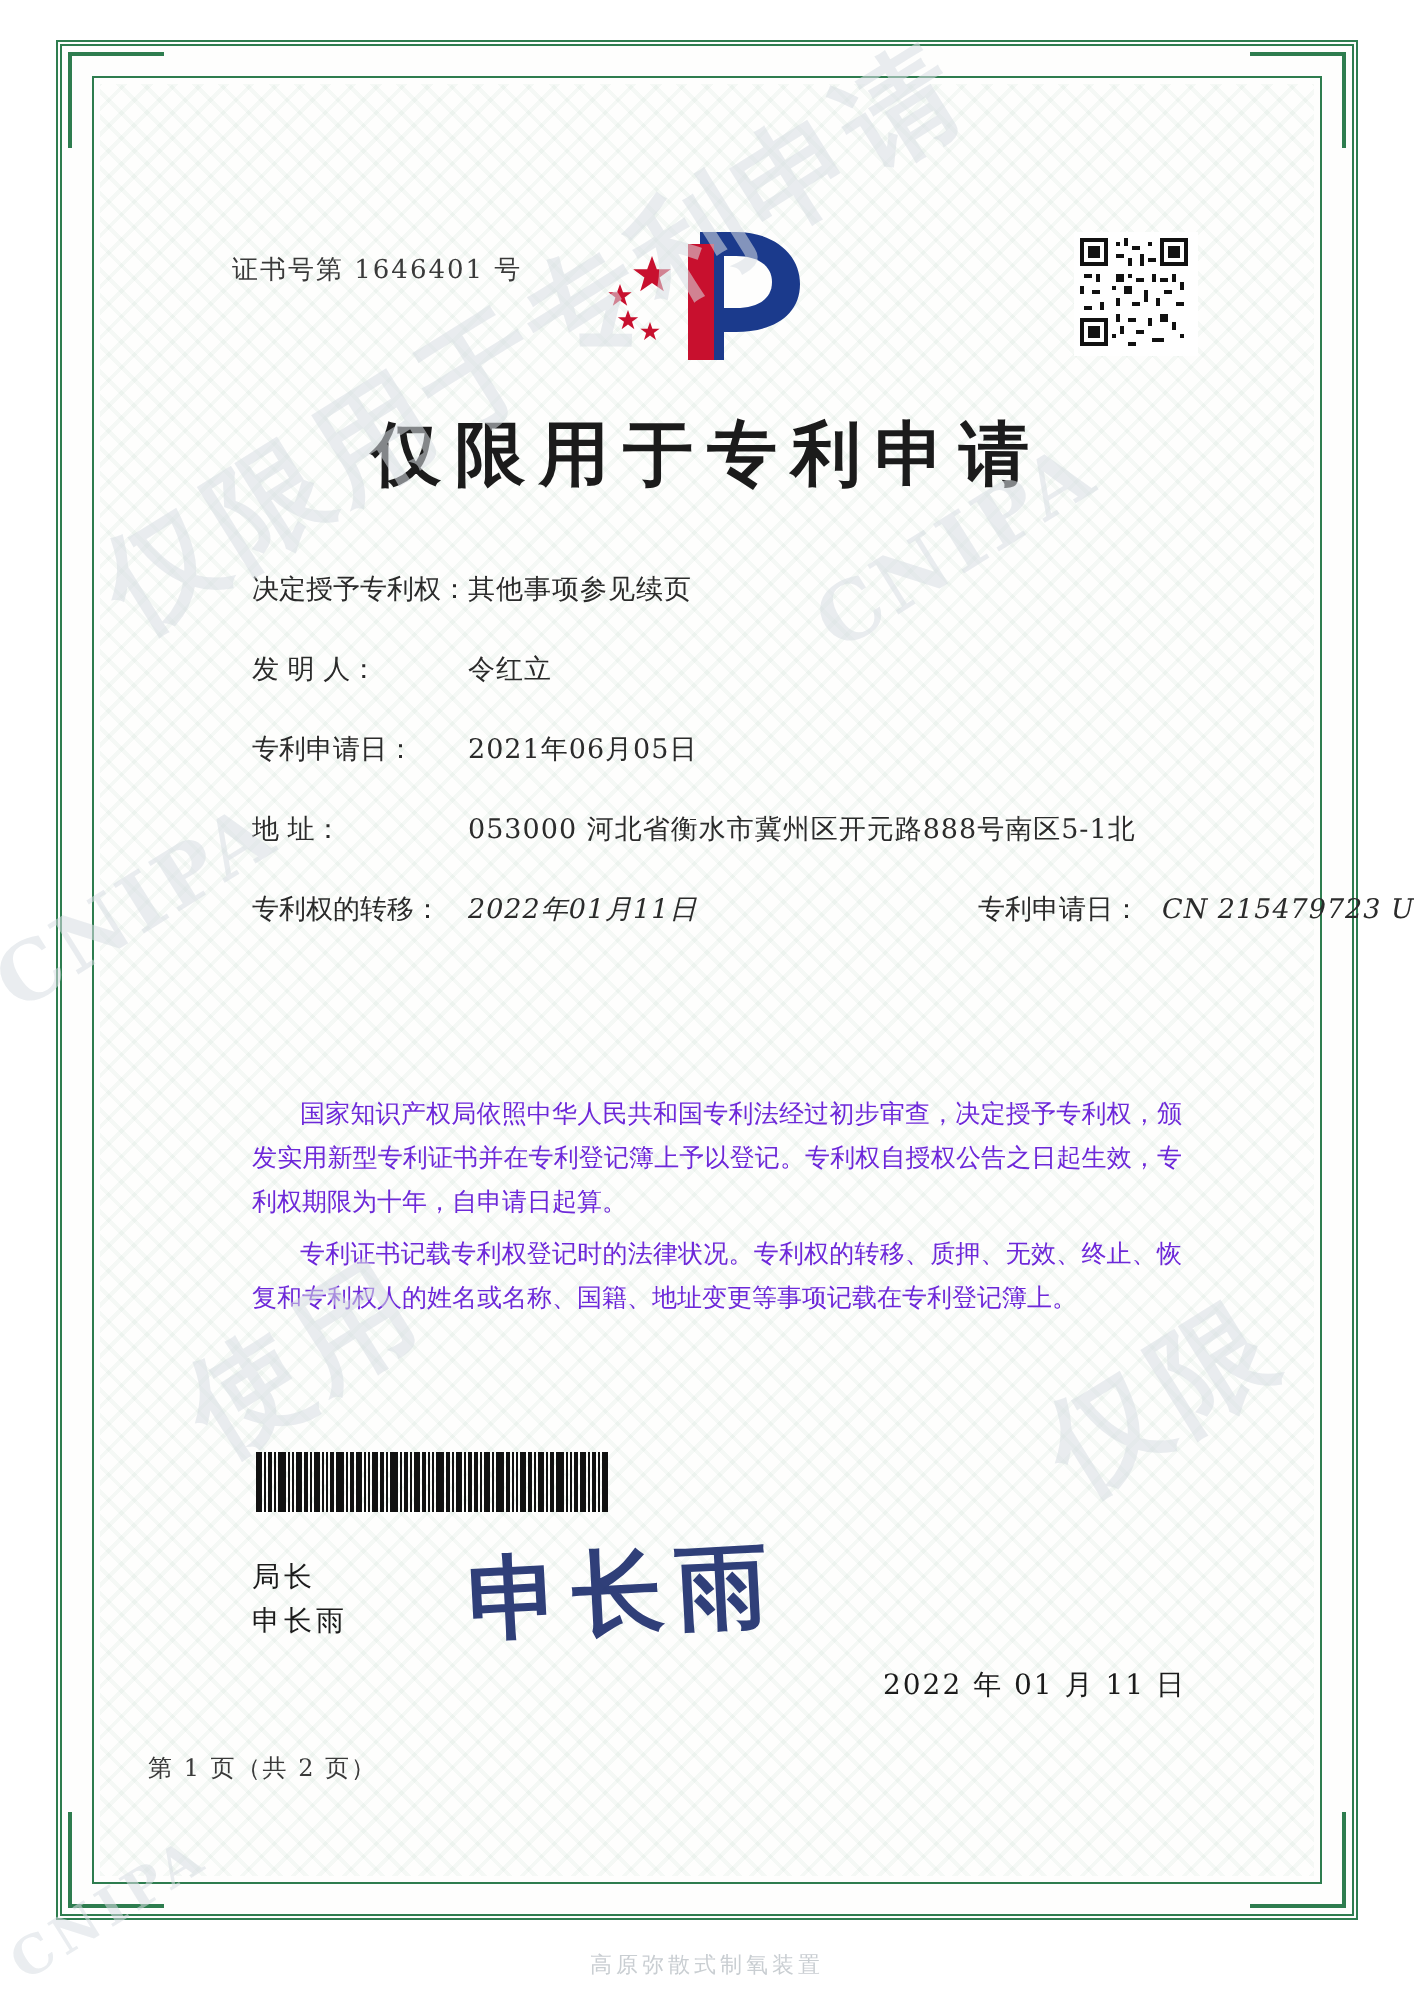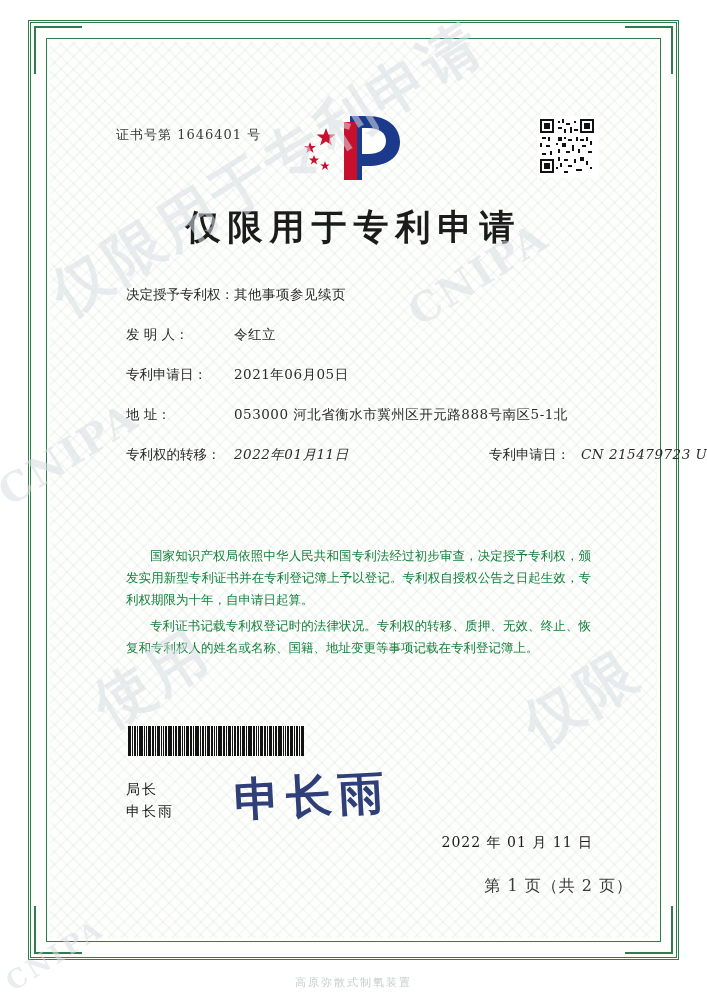--- a/index.html
+++ b/index.html
@@ -102,22 +102,22 @@
     width:108px;flex:none;
     letter-spacing:0;
     color:#2b2b2b;
   }
   .fval{flex:1;letter-spacing:.5px;}
   .frow.dual .fval{flex:none;width:255px;font-style:italic;}
   .frow.dual .flabel2{width:92px;flex:none;}
 
   .para{
     position:absolute;left:52px;right:42px;top:480px;
-    font-family:Liberation Mono, monospace;
-    font-size:12.5px;line-height:22px;color:#15803d;
+    font-family:Liberation Sans, sans-serif;
+    font-size:12.5px;line-height:22px;color:#6d28d9;
     text-align:justify;
   }
   .para p{margin:0 0 4px 0;text-indent:24px;}
 
   .barcode{
     position:absolute;left:54px;top:660px;
     width:220px;height:30px;
     display:flex;align-items:flex-end;
   }
   .barcode i{display:block;background:#111;height:100%;margin-right:1px;}
@@ -137,23 +137,23 @@
     font-weight:bold;
     opacity:.9;
   }
   .sign-date{
     position:absolute;right:40px;top:768px;
     font-family:"DejaVu Serif","Liberation Serif",serif;
     font-size:14px;color:#1b1b1b;letter-spacing:1px;
   }
   .pagefoot{
     position:absolute;left:0;right:0;top:810px;
-    text-align:right;
-    font-family:"DejaVu Serif","Liberation Serif",serif;
-    font-size:16px;color:#3a3a3a;letter-spacing:1px;
+    text-align:left;
+    font-family:"DejaVu Serif","Liberation Serif",serif;
+    font-size:12px;color:#3a3a3a;letter-spacing:1px;
   }
   .outfoot{
     position:absolute;left:0;right:0;top:975px;
     text-align:center;
     font-family:"DejaVu Serif","Liberation Serif",serif;
     font-size:11px;color:#c9ced2;letter-spacing:2px;
     z-index:6;
   }
 </style>
 </head>

